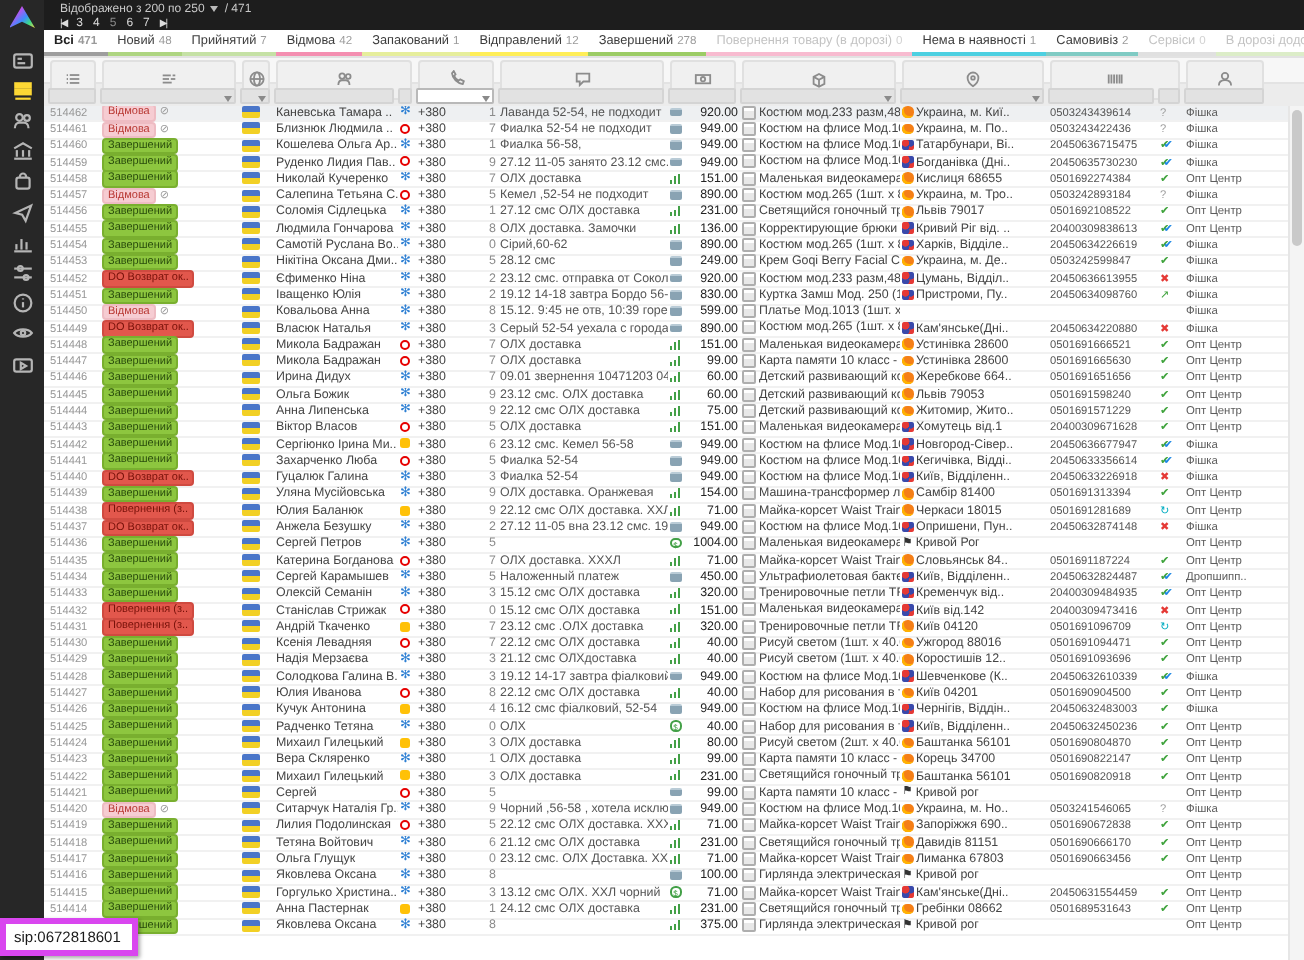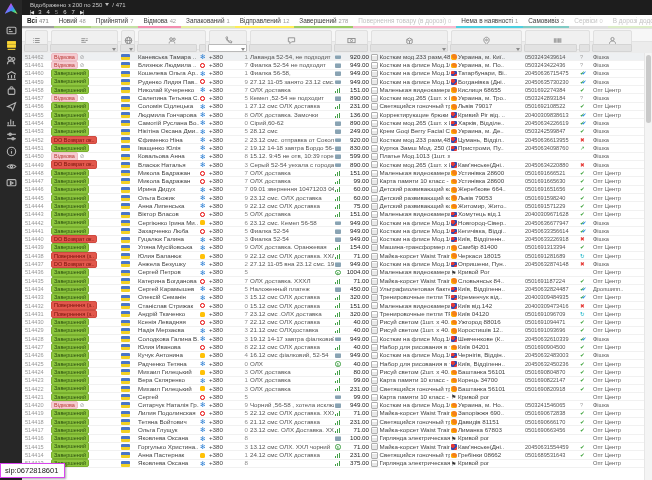--- a/index.html
+++ b/index.html
@@ -85,21 +85,21 @@
   .car-p{color:#333;font-size:6px;line-height:6px;width:auto}
   .cttn{color:#555;font-size:5.6px}
   .ts{font-size:5.6px;line-height:6px;display:inline-block}
   .ts.q{color:#9e9e9e}.ts.ok{color:#3fa33c}.ts.ok2{color:#1e88e5;margin-left:-3px}
   .ts.x{color:#e53935}.ts.s{color:#00acc1}
   .csrc{color:#5c5c5c;font-size:5.7px}
   
   .vscroll{position:absolute;right:0;top:53px;bottom:0;width:7px;background:#f4f4f4;border-left:1px solid #e6e6e6}
   .vscroll .thumb{position:absolute;left:1px;right:1px;top:2px;height:68px;background:#c9c9c9;border-radius:3px}
   
-  .sip{position:absolute;left:0;bottom:2px;background:#fff;border:1px solid #d946ef;box-shadow:1px 1px 2px rgba(0,0,0,.35);
+  .sip{position:absolute;left:0;bottom:2px;background:#fff;border:3px solid #d946ef;box-shadow:1px 1px 2px rgba(0,0,0,.35);
        font-size:7.5px;color:#1a1a1a;padding:2px 6px 2px 4px;z-index:9}
 </style>
 </head>
 <body>
 
 <div class="sidebar">
   <div class="logo"></div>
   <div id="side-icons">
       <div class="side-icon">
         <svg viewBox="0 0 10 10">

